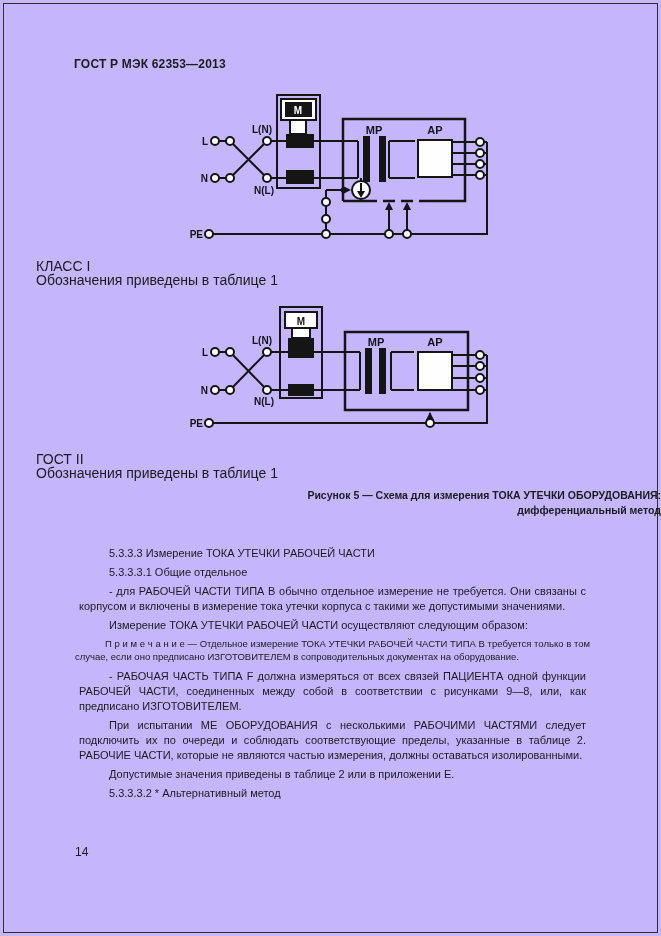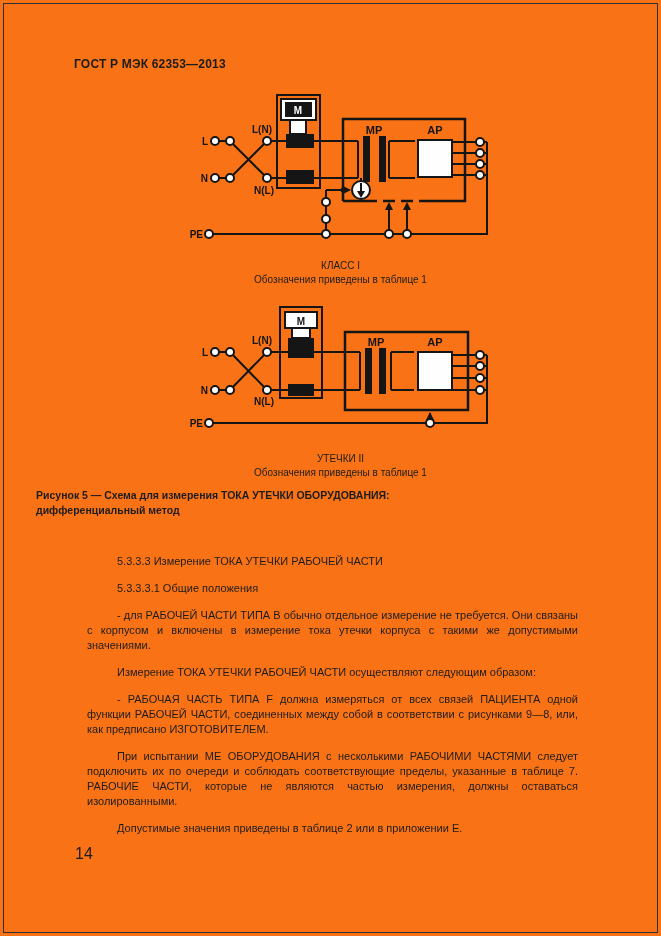--- a/index.html
+++ b/index.html
@@ -1,32 +1,32 @@
 <!DOCTYPE html>
 <html lang="ru"><head>
 <meta charset="utf-8">
 <style>
   html,body{margin:0;padding:0;background:#9a9a9a;}
-  .page{position:relative;width:661px;height:936px;margin:0 auto;background:#f97316;
+  .page{position:relative;width:661px;height:936px;margin:0 auto;background:#c4b5fd;
         font-family:"Liberation Sans",sans-serif;color:#1c1c1c;overflow:hidden;}
   .frame{position:absolute;inset:3px;border:1px solid #2e2e2e;pointer-events:none;}
   .header{position:absolute;left:74px;top:57px;font-size:12px;font-weight:bold;letter-spacing:.2px;}
   .diag{position:absolute;}
   .d1{left:180px;top:88px;}
   .d2{left:180px;top:300px;}
-  .cap{position:absolute;left:36px;right:16px;text-align:center;font-size:10px;line-height:14px;}
+  .cap{position:absolute;left:36px;right:16px;font-size:14px;line-height:14px;}
   .cap1{top:259px;}
   .cap2{top:452px;}
-  .figcap{position:absolute;left:36px;right:0;top:488px;text-align:left;
+  .figcap{position:absolute;left:36px;right:0;top:488px;text-align:right;
           font-size:10.5px;font-weight:bold;line-height:15px;}
   .bodytext{position:absolute;left:75px;top:542px;width:515px;font-size:11px;
             line-height:15px;text-align:justify;}
-  .para{margin:12px;text-indent:30px;}
+  .para{margin:4px;text-indent:30px;}
   .note{margin:5px 0 6px 0;font-size:9.5px;line-height:12.5px;text-indent:30px;}
-  .pageno{position:absolute;left:75px;top:845px;font-size:16px;}
+  .pageno{position:absolute;left:75px;top:845px;font-size:12px;}
   svg text{font-family:"Liberation Sans",sans-serif;fill:#151515;}
   svg .lbl{font-size:10px;font-weight:bold;}
   svg .lbl-big{font-size:11px;font-weight:bold;}
   svg .lbl-m-white{font-size:10px;font-weight:bold;fill:#ffffff;}
 </style>
 </head>
 <body>
 
 <div class="page">
   <div class="frame"></div>
@@ -140,33 +140,35 @@
     <text class="lbl" x="28" y="56" text-anchor="end">L</text>
     <text class="lbl" x="28" y="94" text-anchor="end">N</text>
     <text class="lbl" x="23" y="127" text-anchor="end">PE</text>
     <text class="lbl" x="82" y="44" text-anchor="middle">L(N)</text>
     <text class="lbl" x="84" y="105" text-anchor="middle">N(L)</text>
     <text class="lbl-big" x="196" y="46" text-anchor="middle">МР</text>
     <text class="lbl-big" x="255" y="46" text-anchor="middle">АР</text>
   </svg>
 
   <div class="cap cap2">
-    <div>УТЕЧКИ II</div>
+    <div>ГОСТ II</div>
     <div>Обозначения приведены в таблице 1</div>
   </div>
 
   <div class="figcap">
     <div>Рисунок 5 — Схема для измерения ТОКА УТЕЧКИ ОБОРУДОВАНИЯ:</div>
     <div>дифференциальный метод</div>
   </div>
 
   <div class="bodytext">
     <p class="para">5.3.3.3  Измерение ТОКА УТЕЧКИ РАБОЧЕЙ ЧАСТИ</p>
-    <p class="para">5.3.3.3.1  Общие положения</p>
+    <p class="para">5.3.3.3.1  Общие отдельное</p>
     <p class="para">-  для РАБОЧЕЙ ЧАСТИ ТИПА В обычно отдельное измерение не требуется. Они связаны с корпусом и включены в измерение тока утечки корпуса с такими же допустимыми значениями.</p>
     <p class="para">Измерение ТОКА УТЕЧКИ РАБОЧЕЙ ЧАСТИ осуществляют следующим образом:</p>
+    <p class="note">П р и м е ч а н и е — Отдельное измерение ТОКА УТЕЧКИ РАБОЧЕЙ ЧАСТИ ТИПА В требуется только в том случае, если оно предписано ИЗГОТОВИТЕЛЕМ в сопроводительных документах на оборудование.</p>
     <p class="para">-  РАБОЧАЯ ЧАСТЬ ТИПА F должна измеряться от всех связей ПАЦИЕНТА одной функции РАБОЧЕЙ ЧАСТИ, соединенных между собой в соответствии с рисунками 9—8, или, как предписано ИЗГОТОВИТЕЛЕМ.</p>
-    <p class="para">При испытании МЕ ОБОРУДОВАНИЯ с несколькими РАБОЧИМИ ЧАСТЯМИ следует подключить их по очереди и соблюдать соответствующие пределы, указанные в таблице 7. РАБОЧИЕ ЧАСТИ, которые не являются частью измерения, должны оставаться изолированными.</p>
+    <p class="para">При испытании МЕ ОБОРУДОВАНИЯ с несколькими РАБОЧИМИ ЧАСТЯМИ следует подключить их по очереди и соблюдать соответствующие пределы, указанные в таблице 2. РАБОЧИЕ ЧАСТИ, которые не являются частью измерения, должны оставаться изолированными.</p>
     <p class="para">Допустимые значения приведены в таблице 2 или в приложении Е.</p>
+    <p class="para">5.3.3.3.2  * Альтернативный метод</p>
   </div>
 
   <div class="pageno">14</div>
 </div>
 
 </body></html>

